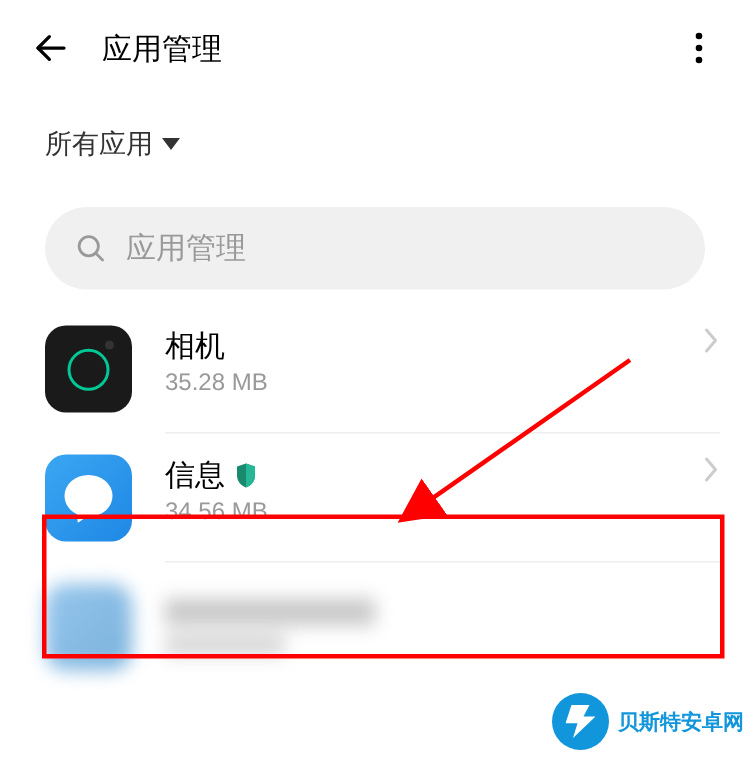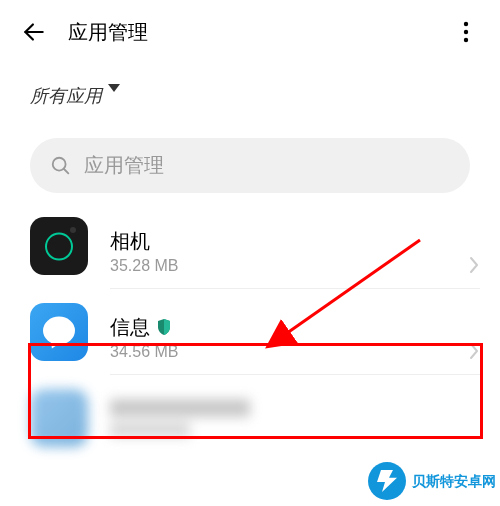--- a/index.html
+++ b/index.html
@@ -42,23 +42,23 @@
     .menu-dots {
       width: 28px;
       height: 28px;
       display: flex;
       align-items: center;
       justify-content: center;
       cursor: pointer;
     }
     .filter-row {
       display: flex;
+      align-items: center;
       padding: 20px 30px 20px 30px;
       cursor: pointer;
-      font-style: italic;
     }
     .filter-label {
       font-size: 18px;
       color: #333;
       margin-right: 6px;
     }
     .dropdown-triangle {
       width: 0;
       height: 0;
       border-left: 6px solid transparent;
@@ -79,21 +79,21 @@
     }
     .search-placeholder {
       color: #999;
       font-size: 20px;
     }
     .app-list {
       margin-top: 10px;
     }
     .app-item {
       display: flex;
-      align-items: flex-end;
+      align-items: flex-start;
       padding: 14px 20px 14px 30px;
       position: relative;
       cursor: pointer;
     }
     .app-item::after {
       content: "";
       position: absolute;
       bottom: 0;
       left: 110px;
       right: 20px;

